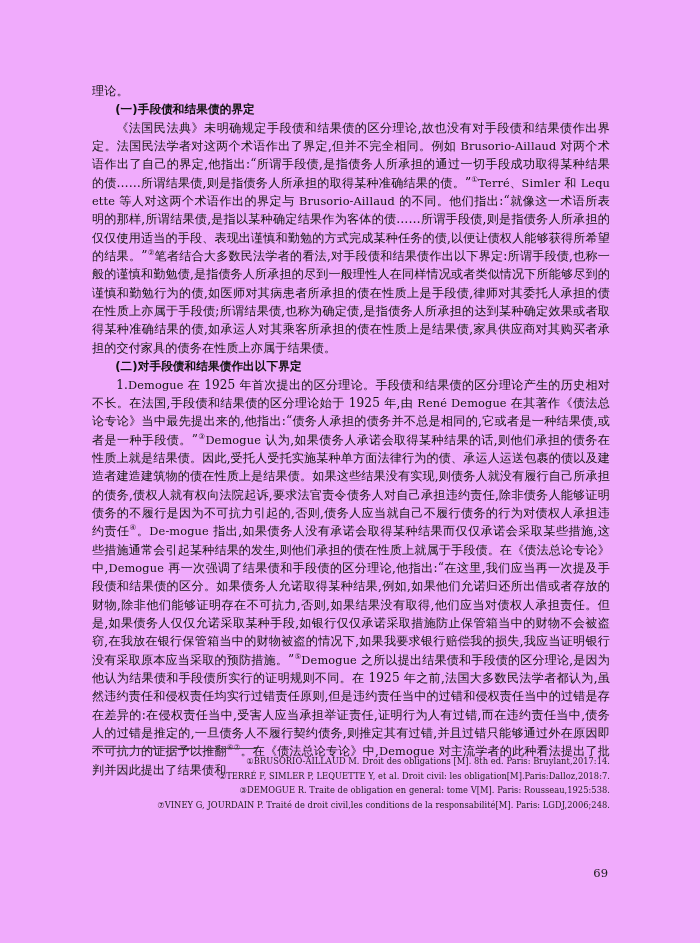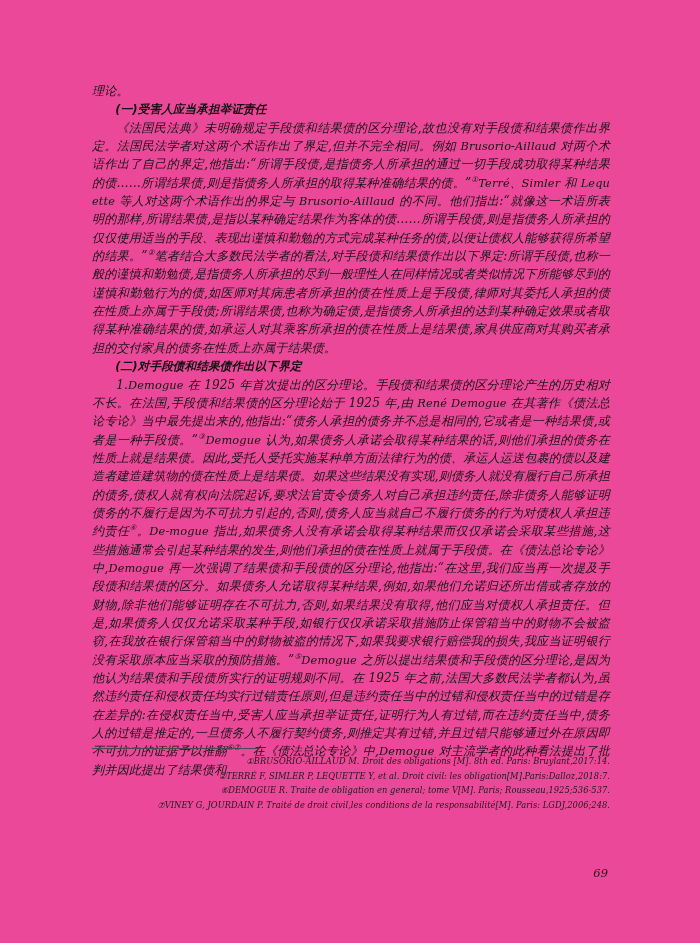--- a/index.html
+++ b/index.html
@@ -15,22 +15,21 @@
     color: #1a1a1a;
     overflow: hidden;
   }
 
   .page {
     position: absolute;
     left: 0;
     top: 0;
     width: 700px;
     height: 943px;
-    background: #ec4899;
-    font-style: italic;
+    background: #f0abfc;
   }
 
   .content {
     position: absolute;
     left: 92px;
     top: 82px;
     width: 518px;
   }
 
   
@@ -118,34 +117,34 @@
 </style>
 </head>
 <body>
 
 <div class="page">
 
   <div class="content">
 
     <p class="para">理论。</p>
 
-    <p class="heading">(一)受害人应当承担举证责任</p>
+    <p class="heading">(一)手段债和结果债的界定</p>
 
     <p class="para indent"><span>《法国民法典》未明确规定手段债和结果债的区分理论,故也没有对手段债和结果债作出界定。法国民法学者对这两个术语作出了界定,但并不完全相同。例如 </span><span class="lat">Brusorio-Aillaud</span><span> 对两个术语作出了自己的界定,他指出:“所谓手段债,是指债务人所承担的通过一切手段成功取得某种结果的债……所谓结果债,则是指债务人所承担的取得某种准确结果的债。”</span><sup class="fn">①</sup><span class="lat">Terré、Simler</span><span> 和 </span><span class="lat">Lequette</span><span> 等人对这两个术语作出的界定与 </span><span class="lat">Brusorio-Aillaud</span><span> 的不同。他们指出:“就像这一术语所表明的那样,所谓结果债,是指以某种确定结果作为客体的债……所谓手段债,则是指债务人所承担的仅仅使用适当的手段、表现出谨慎和勤勉的方式完成某种任务的债,以便让债权人能够获得所希望的结果。”</span><sup class="fn">②</sup><span>笔者结合大多数民法学者的看法,对手段债和结果债作出以下界定:所谓手段债,也称一般的谨慎和勤勉债,是指债务人所承担的尽到一般理性人在同样情况或者类似情况下所能够尽到的谨慎和勤勉行为的债,如医师对其病患者所承担的债在性质上是手段债,律师对其委托人承担的债在性质上亦属于手段债;所谓结果债,也称为确定债,是指债务人所承担的达到某种确定效果或者取得某种准确结果的债,如承运人对其乘客所承担的债在性质上是结果债,家具供应商对其购买者承担的交付家具的债务在性质上亦属于结果债。</span></p>
 
     <p class="heading">(二)对手段债和结果债作出以下界定</p>
 
     <p class="para indent"><span>1.</span><span class="lat">Demogue</span><span> 在 1925 年首次提出的区分理论。手段债和结果债的区分理论产生的历史相对不长。在法国,手段债和结果债的区分理论始于 1925 年,由 </span><span class="lat">René Demogue</span><span> 在其著作《债法总论专论》当中最先提出来的,他指出:“债务人承担的债务并不总是相同的,它或者是一种结果债,或者是一种手段债。”</span><sup class="fn">③</sup><span class="lat">Demogue</span><span> 认为,如果债务人承诺会取得某种结果的话,则他们承担的债务在性质上就是结果债。因此,受托人受托实施某种单方面法律行为的债、承运人运送包裹的债以及建造者建造建筑物的债在性质上是结果债。如果这些结果没有实现,则债务人就没有履行自己所承担的债务,债权人就有权向法院起诉,要求法官责令债务人对自己承担违约责任,除非债务人能够证明债务的不履行是因为不可抗力引起的,否则,债务人应当就自己不履行债务的行为对债权人承担违约责任</span><sup class="fn">④</sup><span>。</span><span class="lat">De-mogue</span><span> 指出,如果债务人没有承诺会取得某种结果而仅仅承诺会采取某些措施,这些措施通常会引起某种结果的发生,则他们承担的债在性质上就属于手段债。在《债法总论专论》中,</span><span class="lat">Demogue</span><span> 再一次强调了结果债和手段债的区分理论,他指出:“在这里,我们应当再一次提及手段债和结果债的区分。如果债务人允诺取得某种结果,例如,如果他们允诺归还所出借或者存放的财物,除非他们能够证明存在不可抗力,否则,如果结果没有取得,他们应当对债权人承担责任。但是,如果债务人仅仅允诺采取某种手段,如银行仅仅承诺采取措施防止保管箱当中的财物不会被盗窃,在我放在银行保管箱当中的财物被盗的情况下,如果我要求银行赔偿我的损失,我应当证明银行没有采取原本应当采取的预防措施。”</span><sup class="fn">⑤</sup><span class="lat">Demogue</span><span> 之所以提出结果债和手段债的区分理论,是因为他认为结果债和手段债所实行的证明规则不同。在 1925 年之前,法国大多数民法学者都认为,虽然违约责任和侵权责任均实行过错责任原则,但是违约责任当中的过错和侵权责任当中的过错是存在差异的:在侵权责任当中,受害人应当承担举证责任,证明行为人有过错,而在违约责任当中,债务人的过错是推定的,一旦债务人不履行契约债务,则推定其有过错,并且过错只能够通过外在原因即不可抗力的证据予以推翻</span><sup class="fn">⑥⑦</sup><span>。在《债法总论专论》中,</span><span class="lat">Demogue</span><span> 对主流学者的此种看法提出了批判并因此提出了结果债和</span></p>
 
   </div>
 
   <div class="fn-rule"></div>
 
   <div class="footnotes">
     <p class="fnote"><span class="marker">①</span><span>BRUSORIO-AILLAUD M. Droit des obligations [M]. 8th ed. Paris: Bruylant,2017:14.</span></p>
     <p class="fnote"><span class="marker">②</span><span>TERRÉ F, SIMLER P, LEQUETTE Y, et al. Droit civil: les obligation[M].Paris:Dalloz,2018:7.</span></p>
-    <p class="fnote"><span class="marker">⑥</span><span>DEMOGUE R. Traite de obligation en general; tome V[M]. Paris; Rousseau,1925;536-537.</span></p>
+    <p class="fnote"><span class="marker">③</span><span>DEMOGUE R. Traite de obligation en general: tome V[M]. Paris: Rousseau,1925:538.</span></p>
     <p class="fnote"><span class="marker">⑦</span><span>VINEY G, JOURDAIN P. Traité de droit civil,les conditions de la responsabilité[M]. Paris: LGDJ,2006;248.</span></p>
   </div>
 
   <div class="page-number">69</div>
 
 </div>
 
 </body></html>

